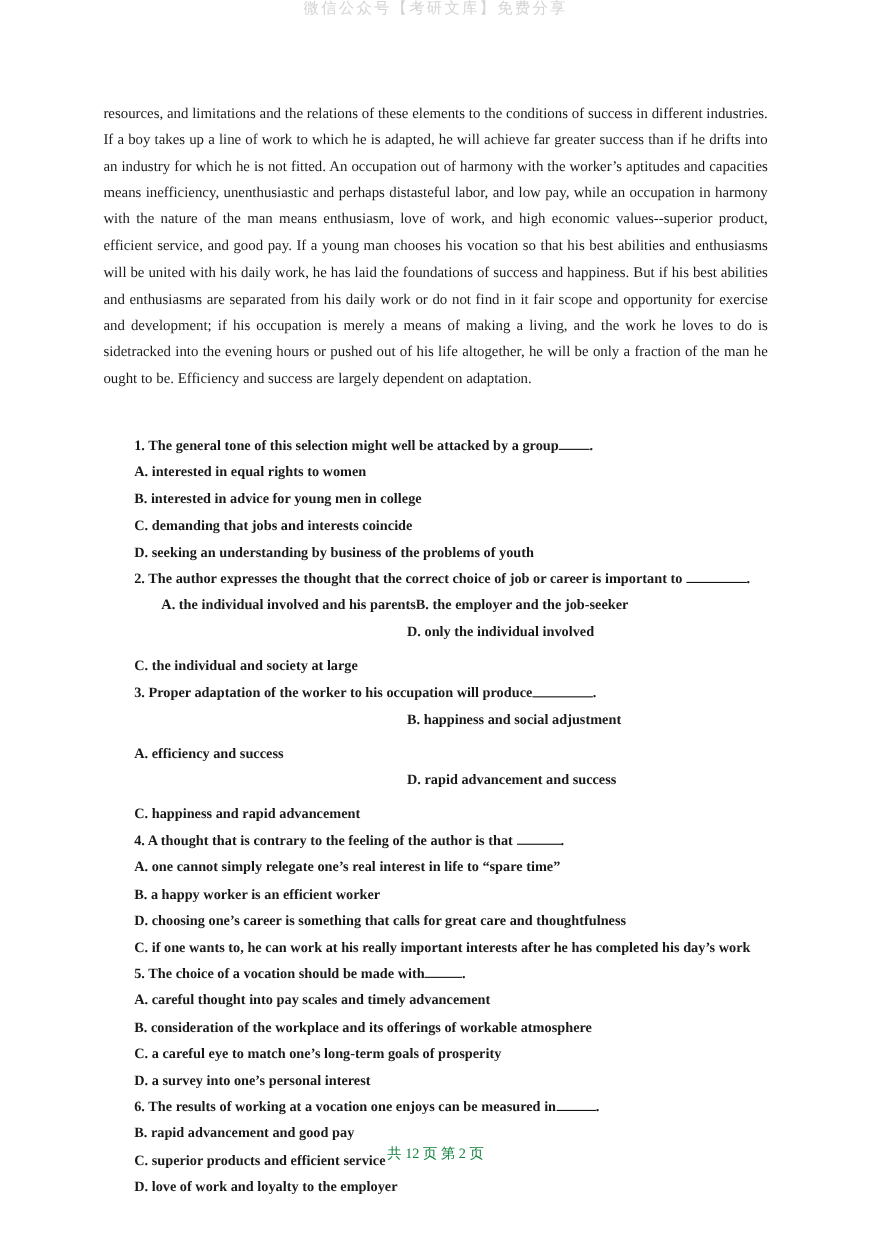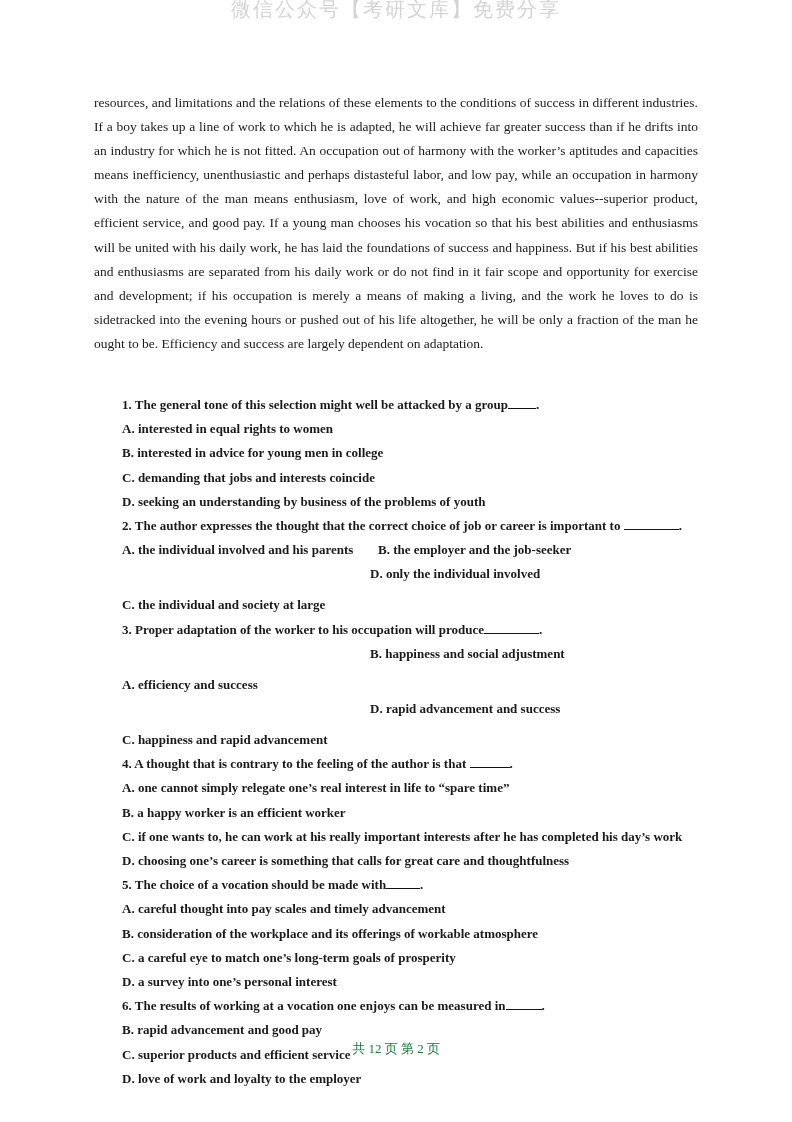--- a/index.html
+++ b/index.html
@@ -1,26 +1,26 @@
 <!DOCTYPE html>
 <html><head>
   <meta charset="utf-8">
   <style>
     html, body { margin: 0; padding: 0; background: #ffffff; }
     body { width: 792px; height: 1122px; position: relative; overflow: hidden;
            font-family: "Liberation Serif", serif; color: #1a1a1a; }
     .watermark { position: absolute; top: 0; left: 0; width: 792px; text-align: center;
-                 font-size: 20px; color: #d4d4d4; letter-spacing: 2px; line-height: 18px; }
+                 font-size: 14px; color: #d4d4d4; letter-spacing: 2px; line-height: 18px; }
     .passage { position: absolute; left: 94px; top: 91px; width: 604px;
                font-size: 13.5px; line-height: 24.1px; text-align: justify; }
     .questions { position: absolute; left: 122px; top: 393px; width: 580px;
                  font-size: 13px; line-height: 24.2px; font-weight: bold; }
     .line { white-space: nowrap; }
     .row { display: flex; white-space: nowrap; }
-    .col1 { width: 256px; }
+    .col1 { width: 256px; text-align: right; }
     .col1b { width: 248px; margin-top: 31px; }
     .blank { display: inline-block; border-bottom: 1.3px solid #111; vertical-align: baseline; height: 11px; }
     .b4 { width: 28px; } .b8 { width: 55px; } .b6 { width: 40px; } .b5 { width: 34px; } .b5b { width: 36px; }
     .footer { position: absolute; top: 1040px; left: 0; width: 792px; text-align: center;
               font-size: 13px; color: #15803d; }
   </style>
 </head>
 <body>
 
 <div class="watermark">微信公众号【考研文库】免费分享</div>
@@ -58,22 +58,22 @@
     <div class="row">
       <span class="col1b">C. happiness and rapid advancement</span>
       <span>D. rapid advancement and success</span>
     </div>
   </div>
 
   <div>
     <div class="line"><span>4. A thought that is contrary to the feeling of the author is that </span><span class="blank b6"></span><span>.</span></div>
     <div class="line">A. one cannot simply relegate one’s real interest in life to “spare time”</div>
     <div class="line">B. a happy worker is an efficient worker</div>
+    <div class="line">D. choosing one’s career is something that calls for great care and thoughtfulness</div>
     <div class="line">C. if one wants to, he can work at his really important interests after he has completed his day’s work</div>
-    <div class="line">D. choosing one’s career is something that calls for great care and thoughtfulness</div>
   </div>
 
   <div>
     <div class="line"><span>5. The choice of a vocation should be made with</span><span class="blank b5"></span><span>.</span></div>
     <div class="line">A. careful thought into pay scales and timely advancement</div>
     <div class="line">B. consideration of the workplace and its offerings of workable atmosphere</div>
     <div class="line">C. a careful eye to match one’s long-term goals of prosperity</div>
     <div class="line">D. a survey into one’s personal interest</div>
   </div>
 

